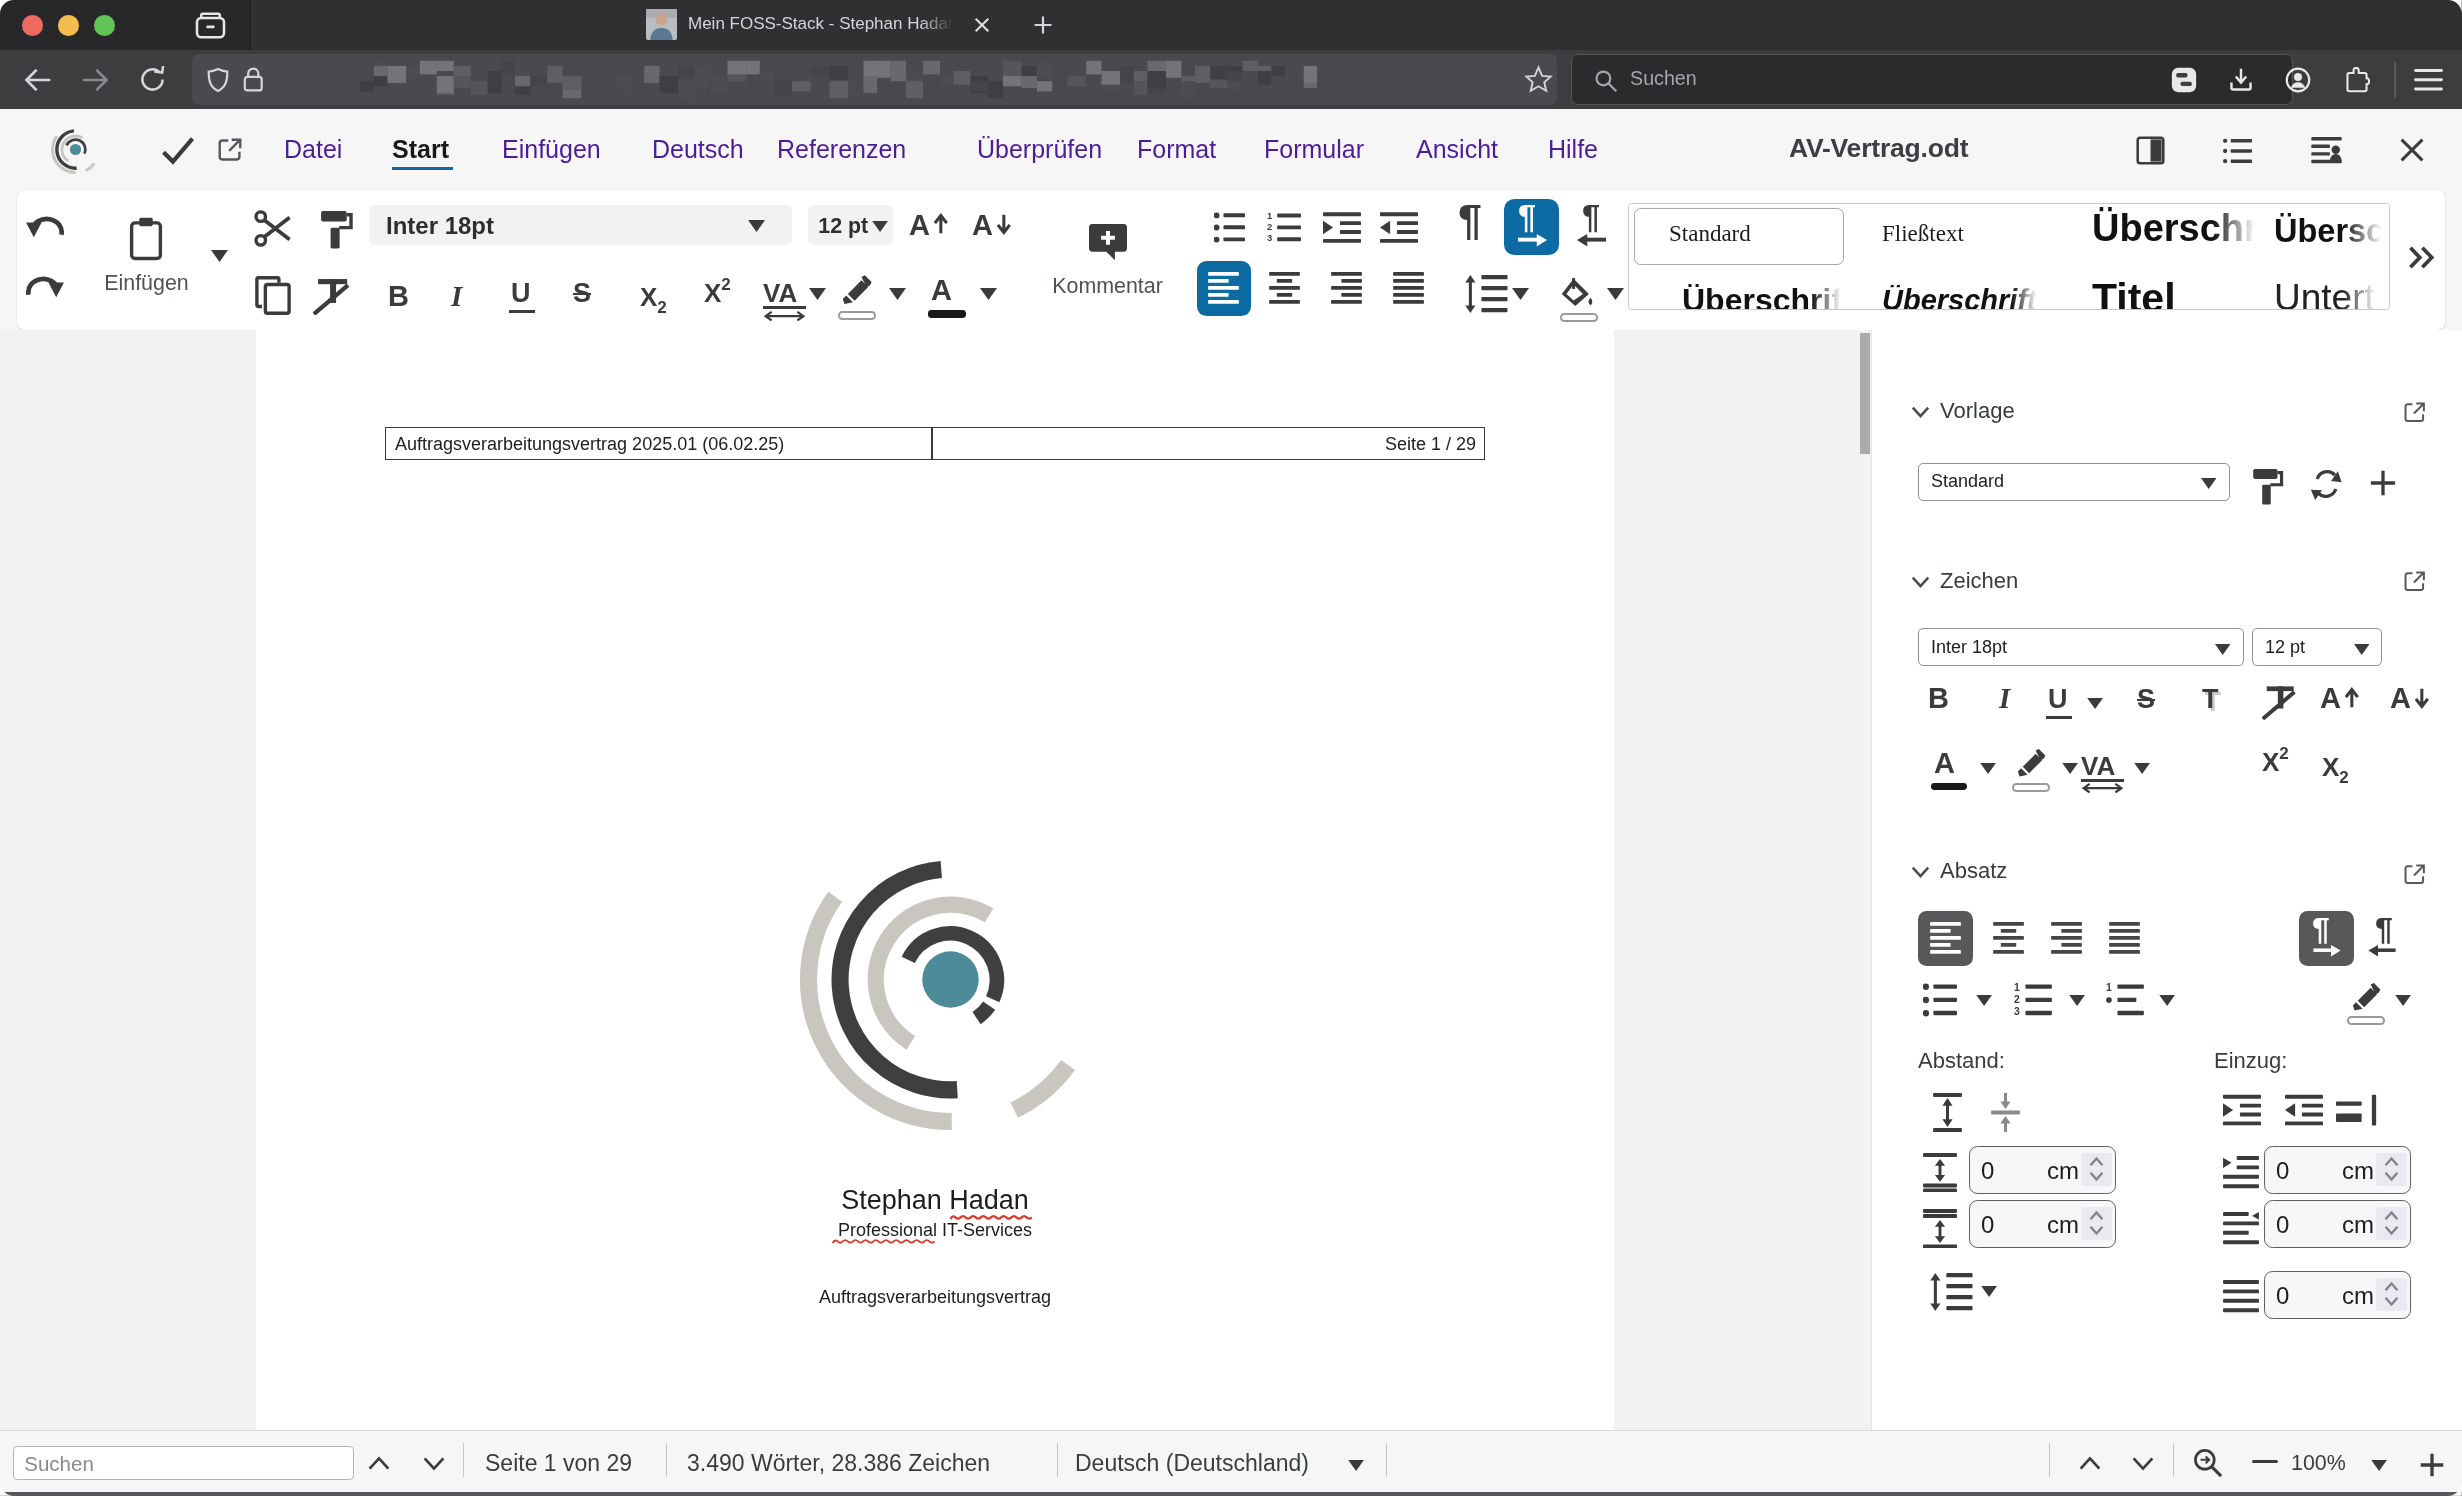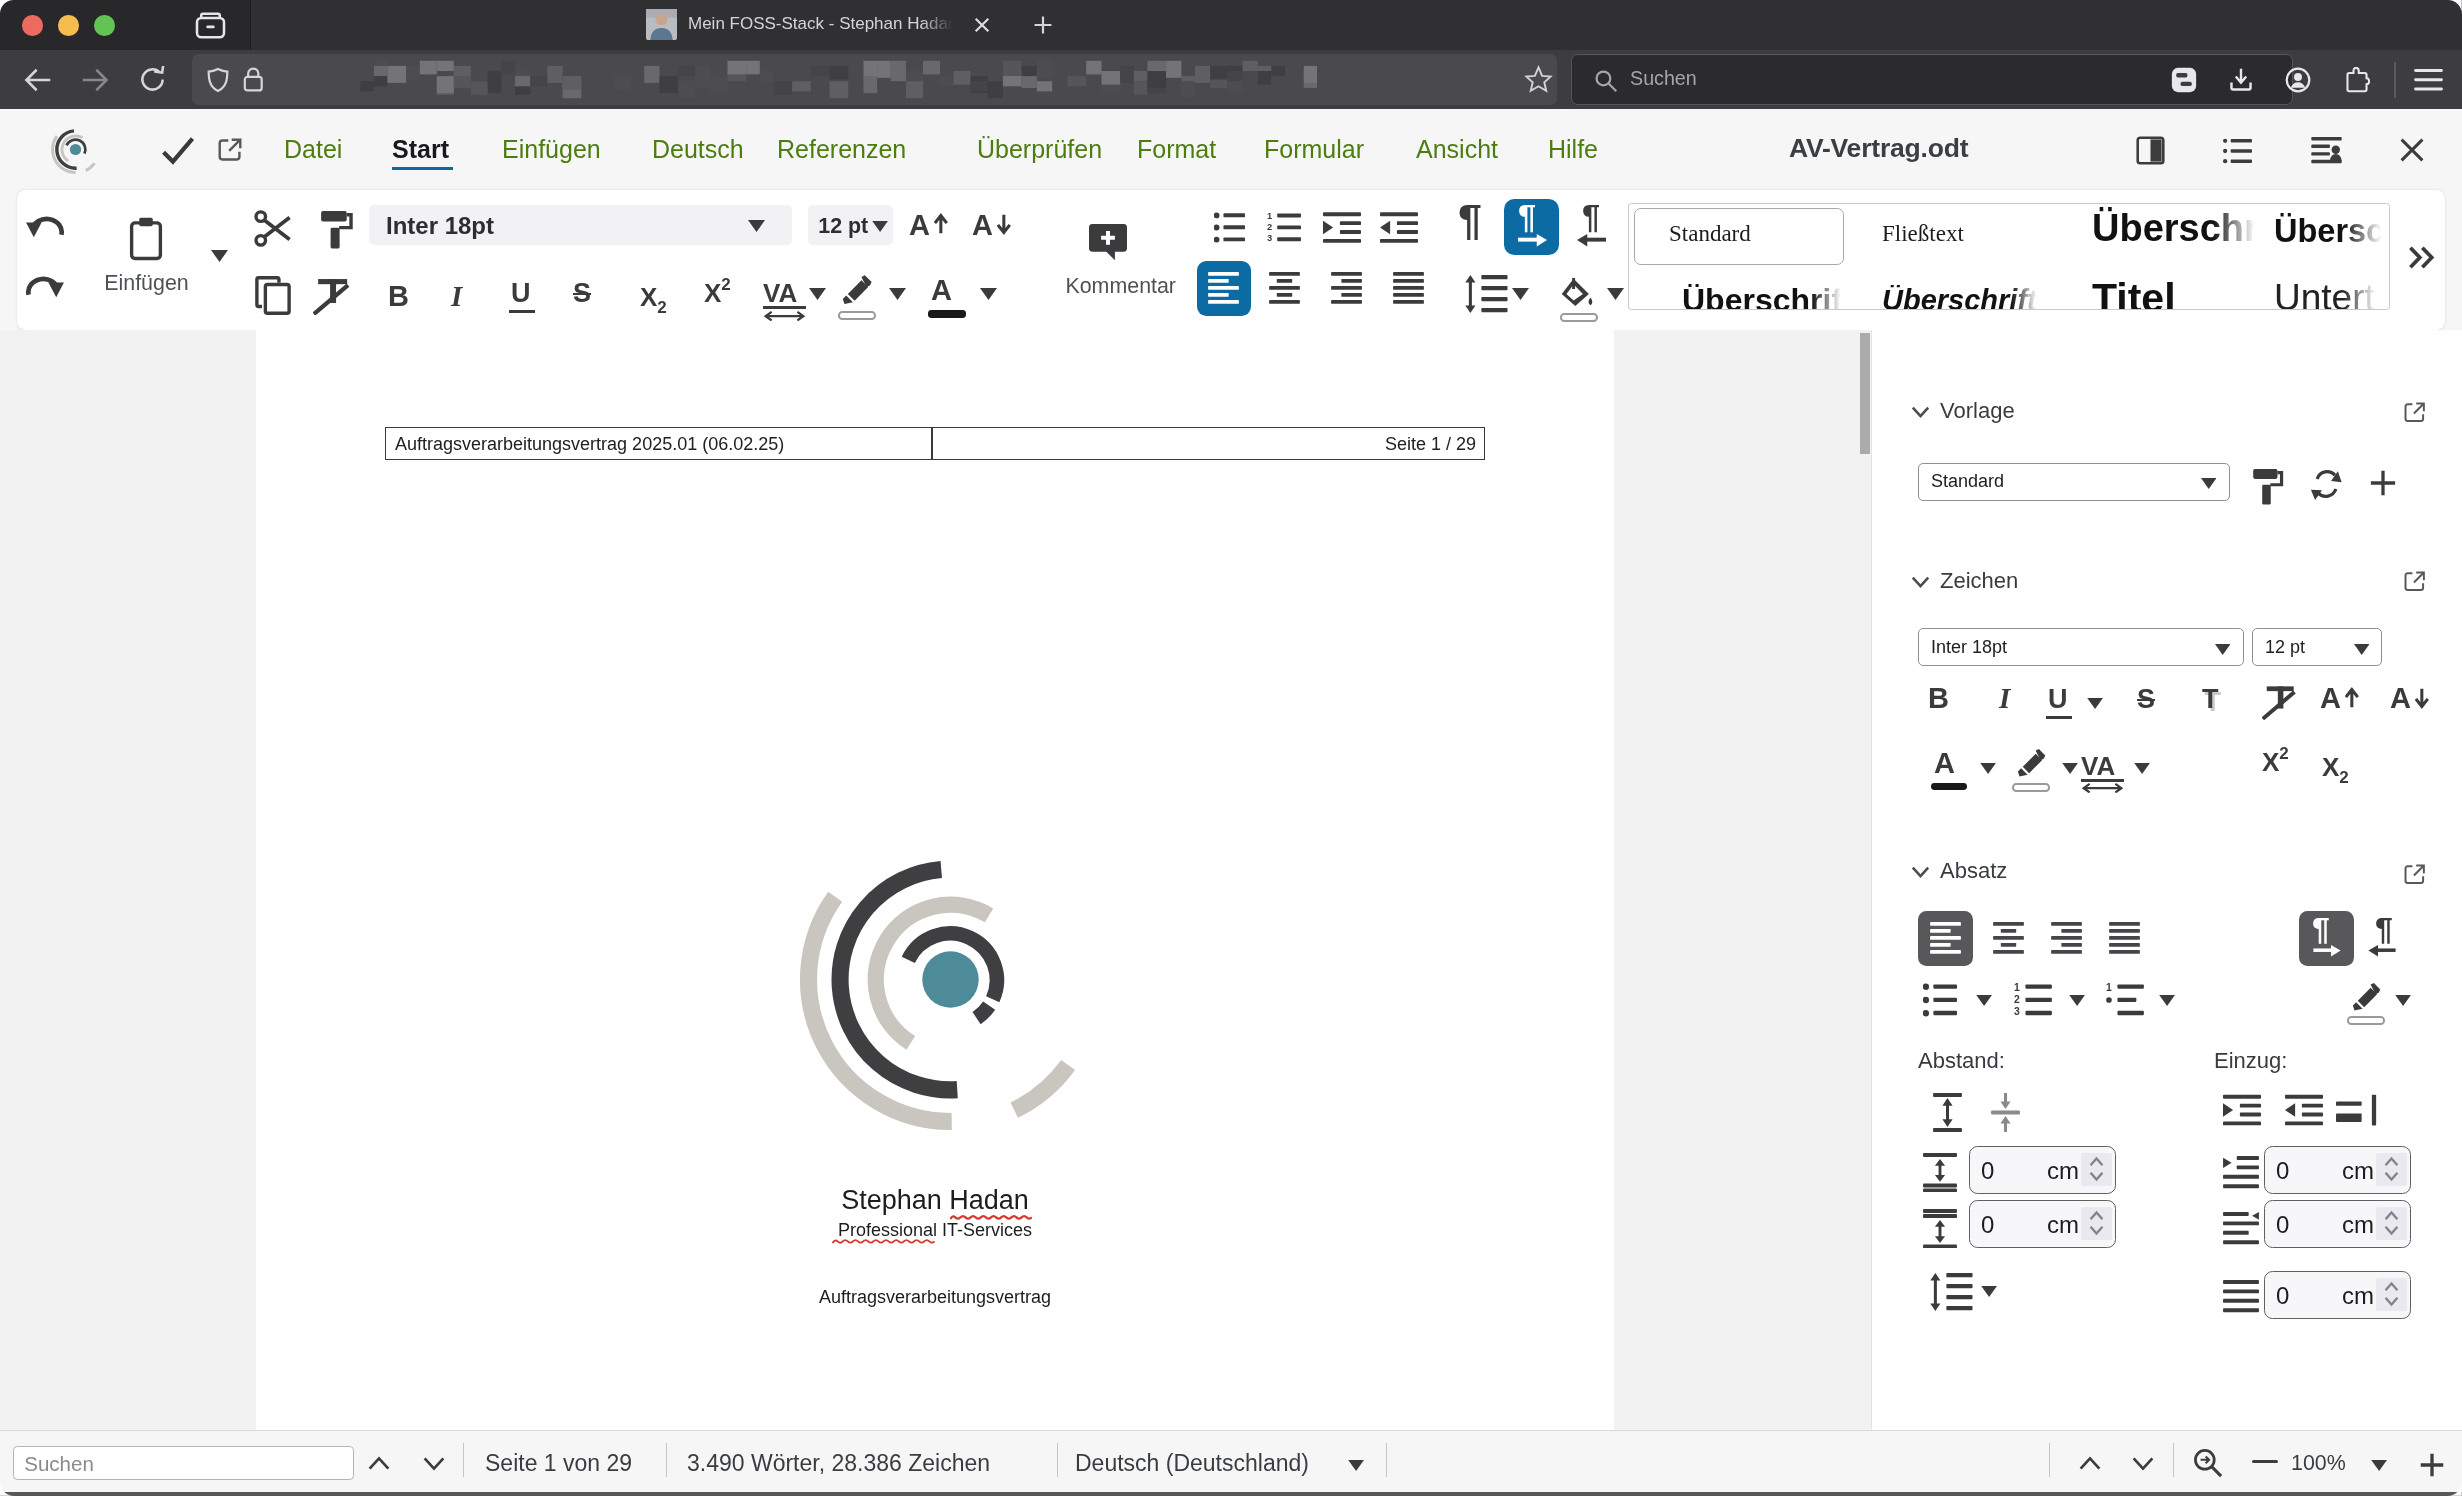--- a/index.html
+++ b/index.html
@@ -14,21 +14,21 @@
   #activetab { position:absolute; left:253px; top:0; width:377px; height:50px; background:#4a4a4e; }
   #activetab .stripe { position:absolute; left:0; top:0; width:100%; height:3.4px; background:#0a84ff; }
   .tl { position:absolute; top:15.4px; width:20.5px; height:20.5px; border-radius:50%; }
   #navbar { position:absolute; left:0; top:50px; width:2462px; height:60px; background:#3d3d40; }
   #urlbar { position:absolute; left:192px; top:4.3px; width:1365px; height:51px; background:#4a4a4e; border-radius:6.8px; }
   #searchbar { position:absolute; left:1571px; top:4.3px; width:722px; height:51px; background:#2b2b2d; border:0.9px solid #55555a; border-radius:6.8px; color:#a5a5aa; }
   .tabtitle { color:#fbfbfe; font-size:17px; }
 
   
   #menubar { position:absolute; left:0; top:109px; width:2462px; height:80px; background:#f6f6f7; }
-  .menuitem { position:absolute; top:26px; font-size:25px; color:#4d7c0f; }
+  .menuitem { position:absolute; top:26px; font-size:25px; color:#4c1d95; }
   #doctitle { position:absolute; top:24px; font-size:26.5px; letter-spacing:-0.2px; font-weight:bold; color:#3b3e42; }
 
   
   #toolbar { position:absolute; left:17px; top:190px; width:2428px; height:140px; background:#ffffff; border-radius:8.5px; box-shadow:0 0.9px 2.6px rgba(0,0,0,0.12); }
   .tbtext { position:absolute; color:#3b3b3d; }
   .combo { position:absolute; background:#f2f2f4; border-radius:5.1px; }
 
   
   #docarea { position:absolute; left:0; top:330px; width:1871px; height:1100px; background:#f2f2f3; }
   #page { position:absolute; left:256px; top:0; width:1358px; height:1100px; background:#ffffff; }
@@ -426,21 +426,21 @@
   <div class="abs" style="left:821px;top:121px;width:38px;height:8.5px;border:2.2px solid #9a9a9e;border-radius:4.3px;"></div>
   <svg class="abs" style="left:872px;top:98px;" width="17" height="12" viewBox="0 0 20 14">
       <polygon points="0,0 20,0 10,14" fill="#3b3b3d"></polygon>
     </svg>
 
   <div class="tbtext" style="left:914px;top:84px;font-size:29px;font-weight:bold;">A</div>
   <div class="abs" style="left:911px;top:120px;width:38px;height:7.7px;background:#191919;border-radius:3.4px;"></div>
   <svg class="abs" style="left:963px;top:98px;" width="17" height="12" viewBox="0 0 20 14">
       <polygon points="0,0 20,0 10,14" fill="#3b3b3d"></polygon>
     </svg>
-  <div class="tbtext" style="left:1022px;top:84px;width:137px;text-align:right;font-size:21.4px;color:#4e5257;">Kommentar</div>
+  <div class="tbtext" style="left:1022px;top:84px;width:137px;text-align:center;font-size:21.4px;color:#4e5257;">Kommentar</div>
 
   <div class="abs" style="left:1180px;top:71px;width:54px;height:55px;background:#0c6ba3;border-radius:9.4px;"></div>
   <svg class="abs" style="left:1191px;top:82px;" width="31" height="32.5" viewBox="0 0 36 38">
       <g fill="#ffffff">
         <rect x="0" y="0.0" width="36" height="4.3" rx="0.5"></rect>
         <rect x="0" y="8.2" width="24" height="4.3" rx="0.5"></rect>
         <rect x="0" y="16.4" width="36" height="4.3" rx="0.5"></rect>
         <rect x="0" y="24.6" width="24" height="4.3" rx="0.5"></rect>
         <rect x="0" y="32.8" width="36" height="4.3" rx="0.5"></rect>
       </g>

